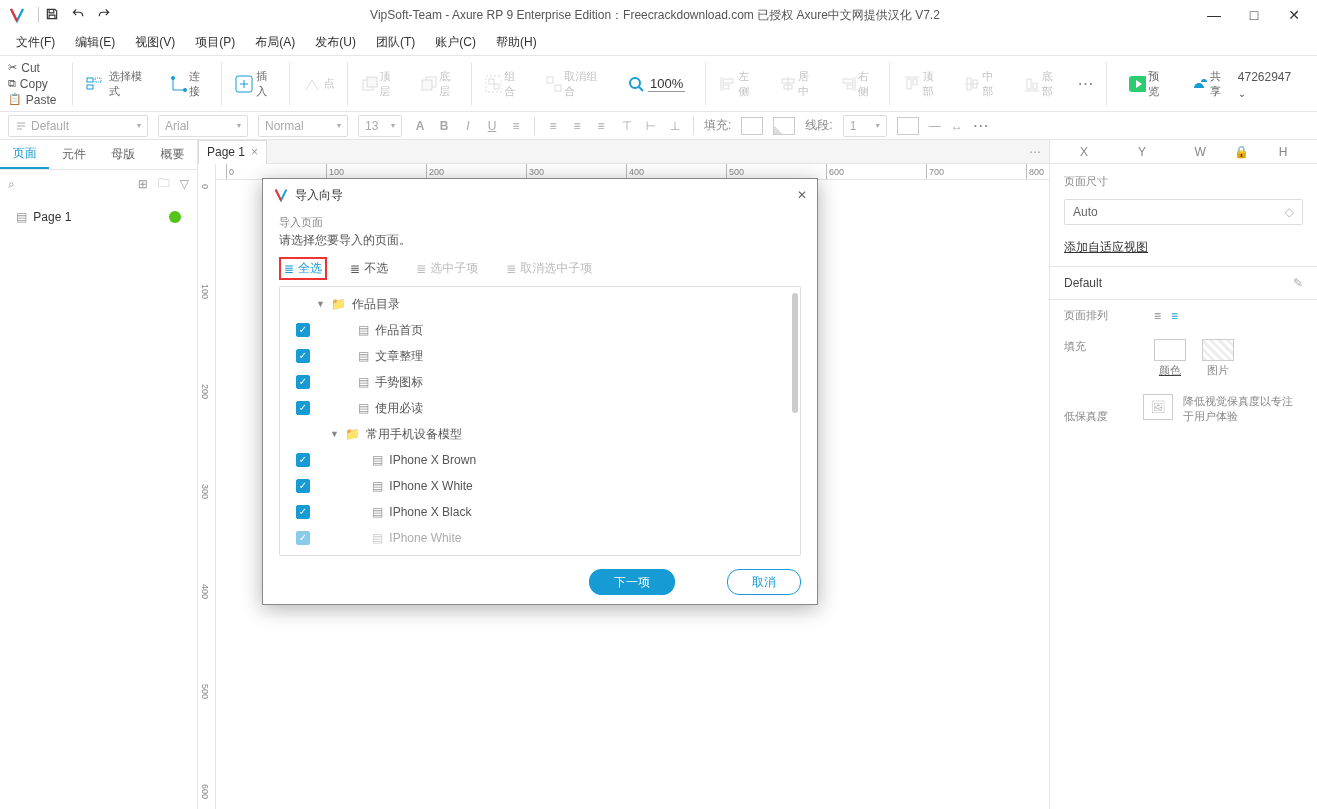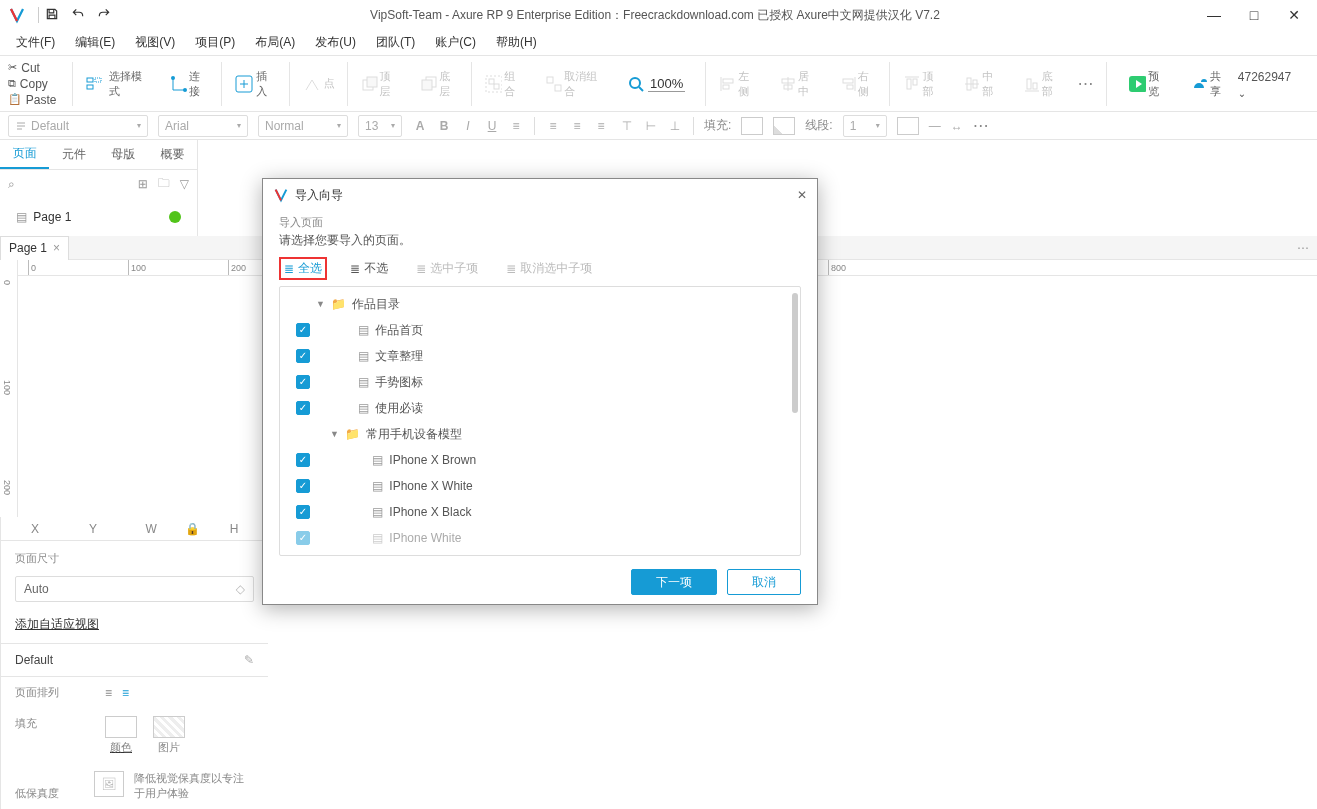--- a/index.html
+++ b/index.html
@@ -25,21 +25,21 @@
 .zoom{display:flex;align-items:center;gap:4px;margin:0 16px;}
 .zoom-val{color:#333;font-size:13px;border-bottom:1px solid #999;padding:0 2px;}
 .right-actions{margin-left:auto;display:flex;align-items:center;gap:14px;padding-right:18px;}
 .formatbar{height:28px;display:flex;align-items:center;border-bottom:1px solid #e5e5e5;padding:0 8px;gap:10px;color:#aaa;}
 .fb-box{height:22px;border:1px solid #ddd;border-radius:2px;display:flex;align-items:center;padding:0 6px;gap:4px;}
 .fb-box.w140{width:140px;}
 .fb-box.w90{width:90px;}
 .fb-box.w44{width:44px;justify-content:center;}
 .fb-icons{display:flex;gap:8px;align-items:center;}
 .fb-icons span{width:16px;display:flex;justify-content:center;}
-.main{display:flex;height:calc(809px - 30px - 26px - 56px - 28px);flex-direction:column;}
+.main{display:flex;height:calc(809px - 30px - 26px - 56px - 28px);}
 .left-panel{width:198px;border-right:1px solid #e5e5e5;display:flex;flex-direction:column;}
 .ltabs{display:flex;height:30px;border-bottom:1px solid #e5e5e5;}
 .ltab{flex:1;display:flex;align-items:center;justify-content:center;cursor:pointer;color:#666;}
 .ltab.active{color:#169BD5;border-bottom:2px solid #169BD5;}
 .ltoolbar{height:28px;display:flex;align-items:center;padding:0 8px;gap:10px;}
 .page-tree{padding:8px 10px;}
 .page-row{display:flex;align-items:center;gap:6px;padding:4px 6px;}
 .check-circle{width:12px;height:12px;border-radius:50%;background:#52c41a;margin-left:auto;}
 .canvas-area{flex:1;position:relative;background:#fff;overflow:hidden;}
 .tab-strip{height:24px;display:flex;align-items:center;background:#f5f5f5;border-bottom:1px solid #e5e5e5;}
@@ -77,21 +77,21 @@
 .tree-box{flex:1;border:1px solid #ddd;border-radius:2px;overflow-y:auto;padding:4px 0;position:relative;}
 .tree-row{display:flex;align-items:center;height:26px;gap:6px;padding-left:10px;font-size:12px;color:#555;}
 .cb{width:14px;height:14px;border:1px solid #169BD5;border-radius:2px;background:#169BD5;display:flex;align-items:center;justify-content:center;}
 .cb::after{content:"✓";color:#fff;font-size:10px;line-height:1;}
 .folder-icon{color:#169BD5;}
 .page-icon{color:#999;}
 .indent1{padding-left:36px;}
 .indent2{padding-left:16px;}
 .expand{color:#888;font-size:9px;cursor:pointer;}
 .dlg-footer{height:44px;display:flex;align-items:center;justify-content:flex-end;gap:10px;padding:0 16px;}
-.btn{height:26px;padding:0 24px;border-radius:2px;border:1px solid #169BD5;cursor:pointer;font-size:12px;display:flex;align-items:center;}
+.btn{height:26px;padding:0 24px;border-radius:12px;border:1px solid #169BD5;cursor:pointer;font-size:12px;display:flex;align-items:center;margin-left:42px;}
 .btn.primary{background:#169BD5;color:#fff;}
 .btn.secondary{background:#fff;color:#169BD5;}
 .scroll-thumb{position:absolute;right:2px;top:6px;width:6px;height:120px;background:#ccc;border-radius:3px;}
 .caret{font-size:8px;color:#aaa;margin-left:auto;}
 .more-icon{font-size:16px;color:#888;cursor:pointer;}
 </style>
 </head>
 <body>
 
 <div class="titlebar">

